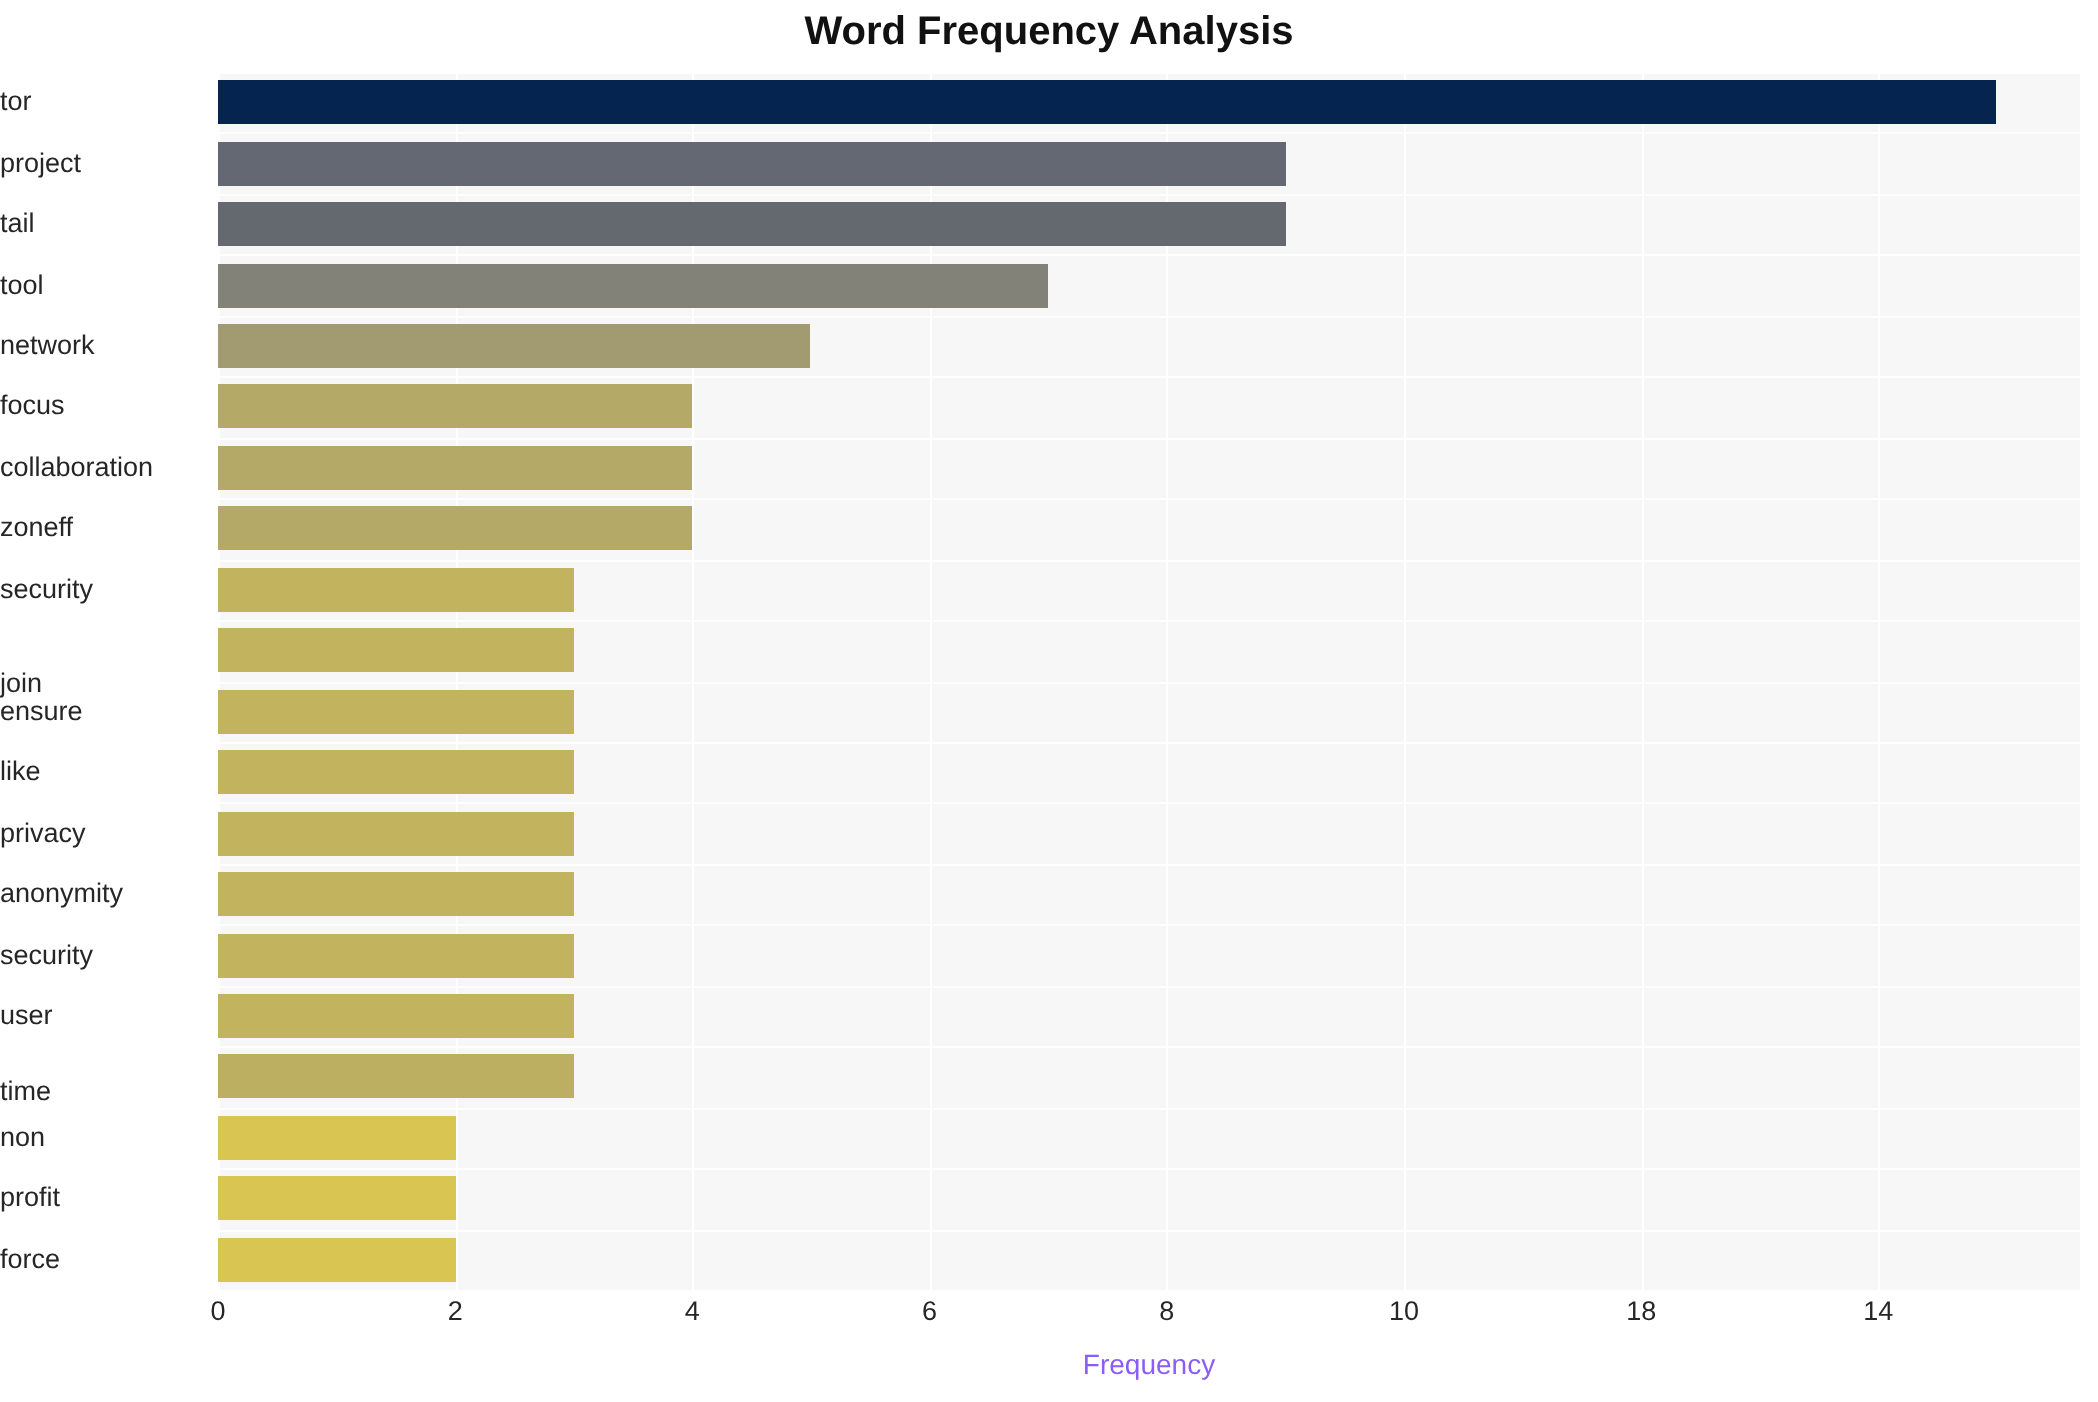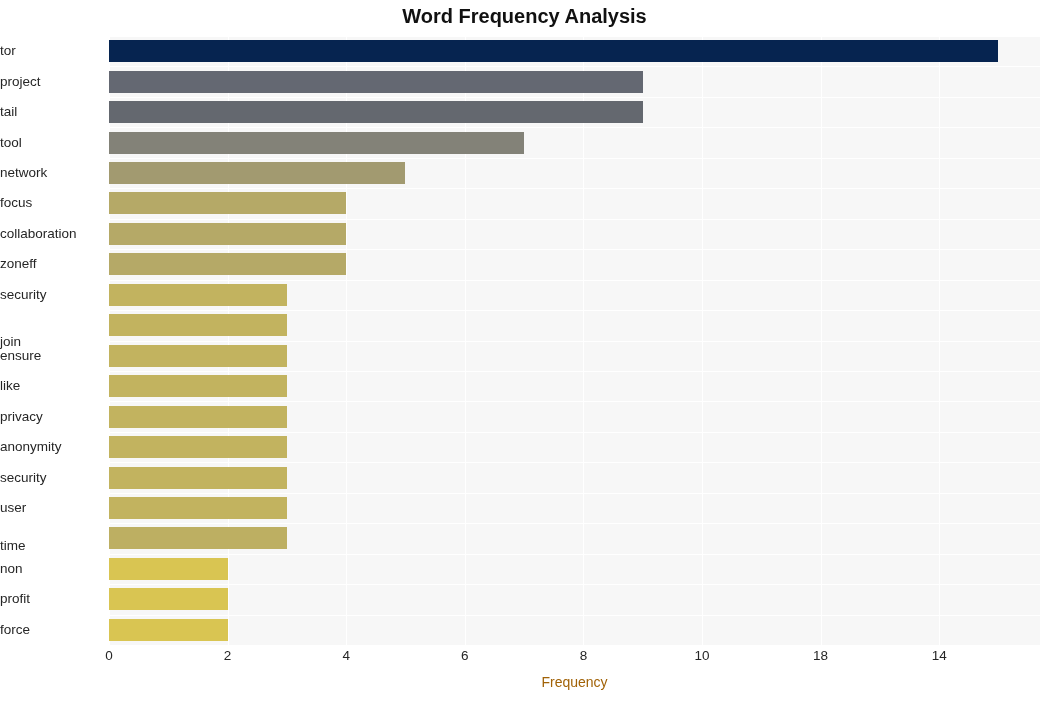--- a/index.html
+++ b/index.html
@@ -97,21 +97,21 @@
     text-align: center;
     white-space: nowrap;
   }
   #xaxis-title {
     position: absolute;
     left: 109px;
     top: 674px;
     width: 931px;
     text-align: center;
     font-size: 14px;
-    color: #a16207;
+    color: #8b5cf6;
   }
 </style>
 </head>
 <body>
 
 <div id="root">
 
   <div id="chart-title">Word Frequency Analysis</div>
 
   <div id="plot-area">

